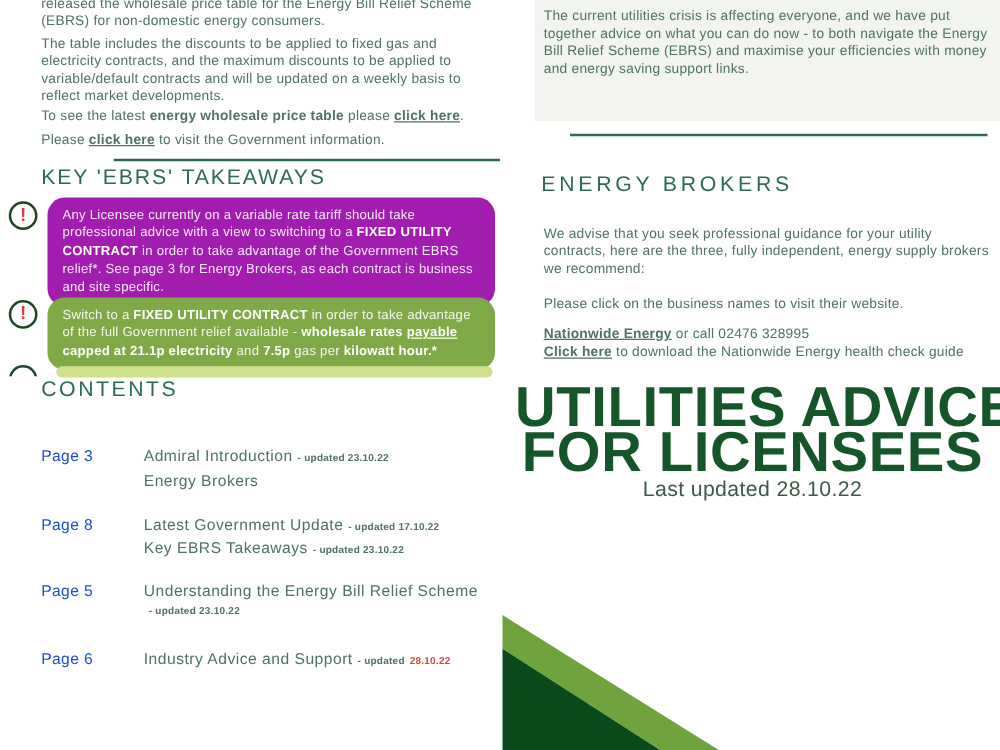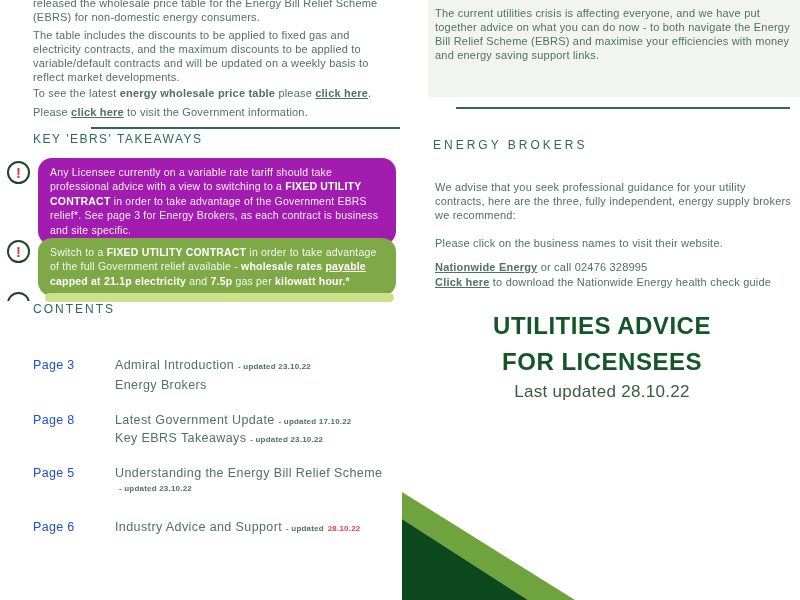--- a/index.html
+++ b/index.html
@@ -14,21 +14,21 @@
   
   .body-p{
     font-size:11px;line-height:14px;color:#4f7264;letter-spacing:.2px;
   }
   .b{font-weight:700;}
   .link{font-weight:700;text-decoration:underline;cursor:pointer;}
   .u{text-decoration:underline;}
 
   
   .h-green{
-    color:#2d6b51;font-size:12px;font-weight:500;letter-spacing:1.5px;
+    color:#2d6b51;font-size:17px;font-weight:500;letter-spacing:1.5px;
     white-space:nowrap;
   }
   .h-brokers{letter-spacing:3px;}
   .h-contents{letter-spacing:2px;}
 
   
   .divider{background:#2e6858;height:2px;}
 
   
   .callout{
@@ -56,21 +56,21 @@
   
   .toc-page{font-size:12.5px;color:#1d4ed8;letter-spacing:.3px;}
   .toc-title{font-size:12.5px;color:#4f7264;letter-spacing:.4px;white-space:nowrap;}
   .toc-upd{font-size:8px;font-weight:700;color:#4f7264;letter-spacing:.2px;}
   .toc-upd-red{color:#e0423c;}
 
   
   .tint{background:#f2f5ef;}
   .big-title{
     width:380px;text-align:center;color:#14552a;
-    font-size:24px;line-height:36px;font-weight:800;letter-spacing:.5px;
+    font-size:45px;line-height:36px;font-weight:800;letter-spacing:.5px;
     white-space:nowrap;
   }
   .last-updated{
     width:380px;text-align:center;color:#3c5a49;
     font-size:17px;font-weight:400;letter-spacing:.3px;
   }
   .wedge{pointer-events:none;}
 </style>
 </head>
 <body>

